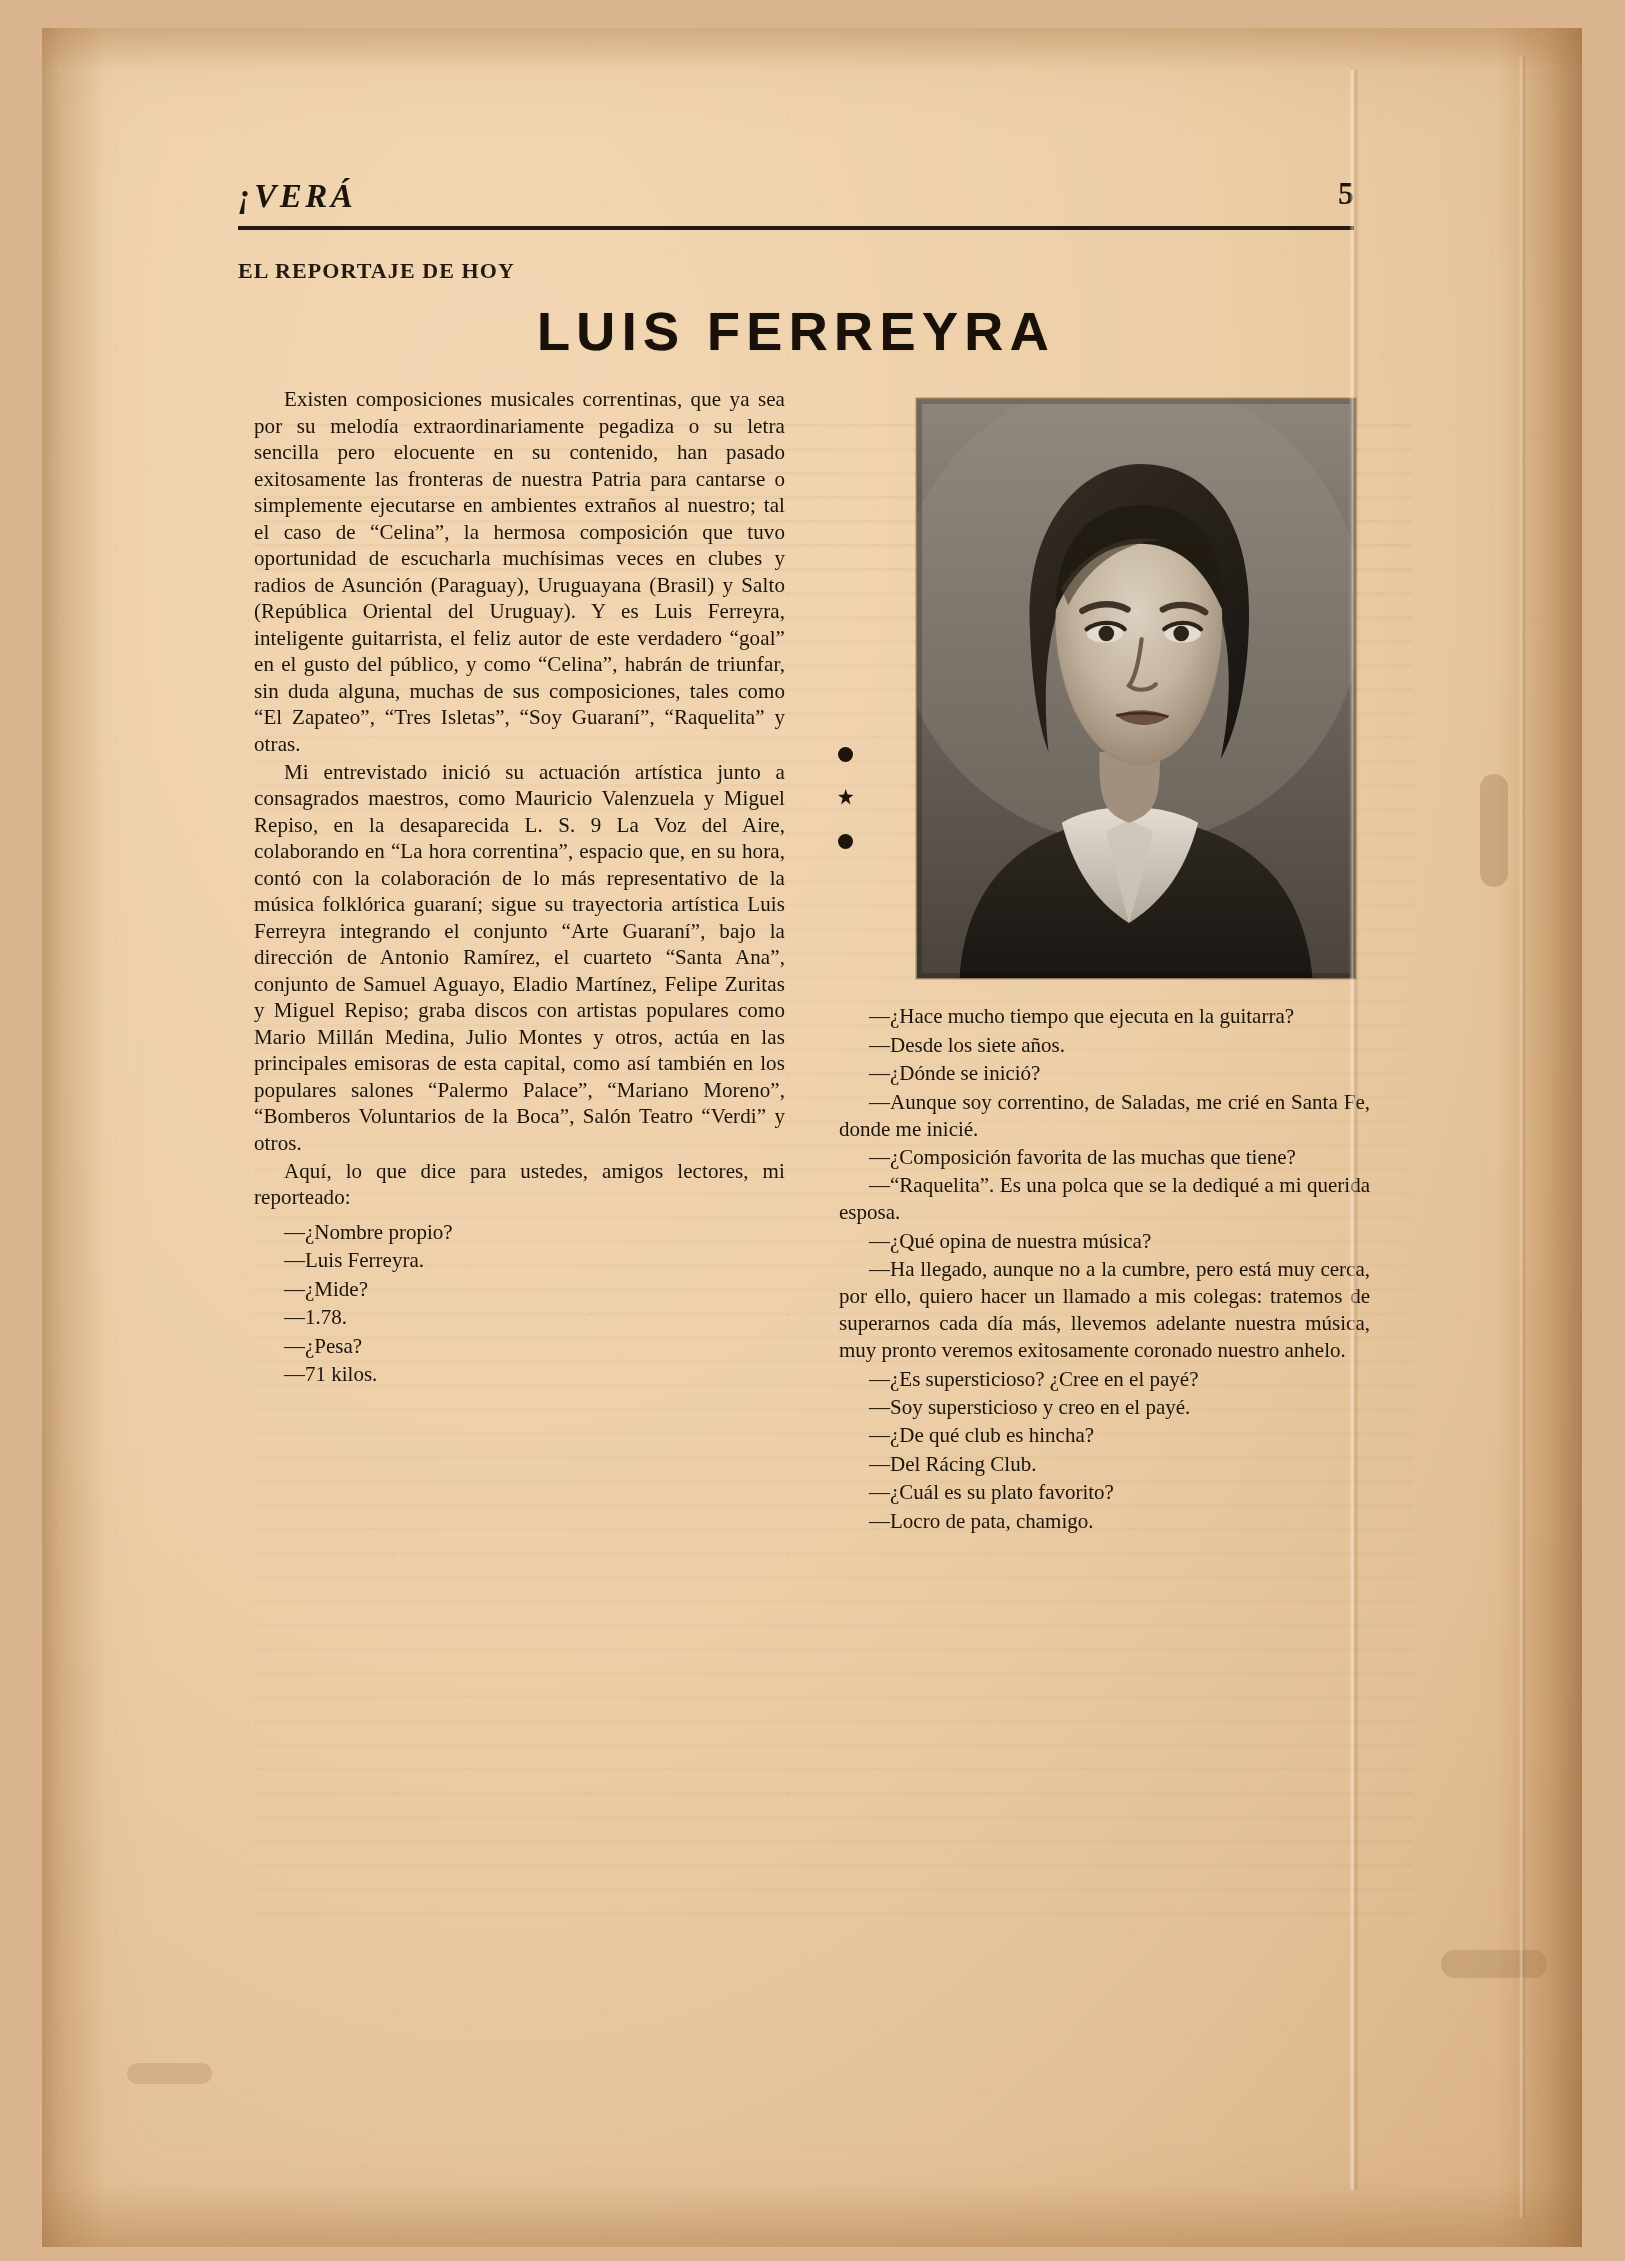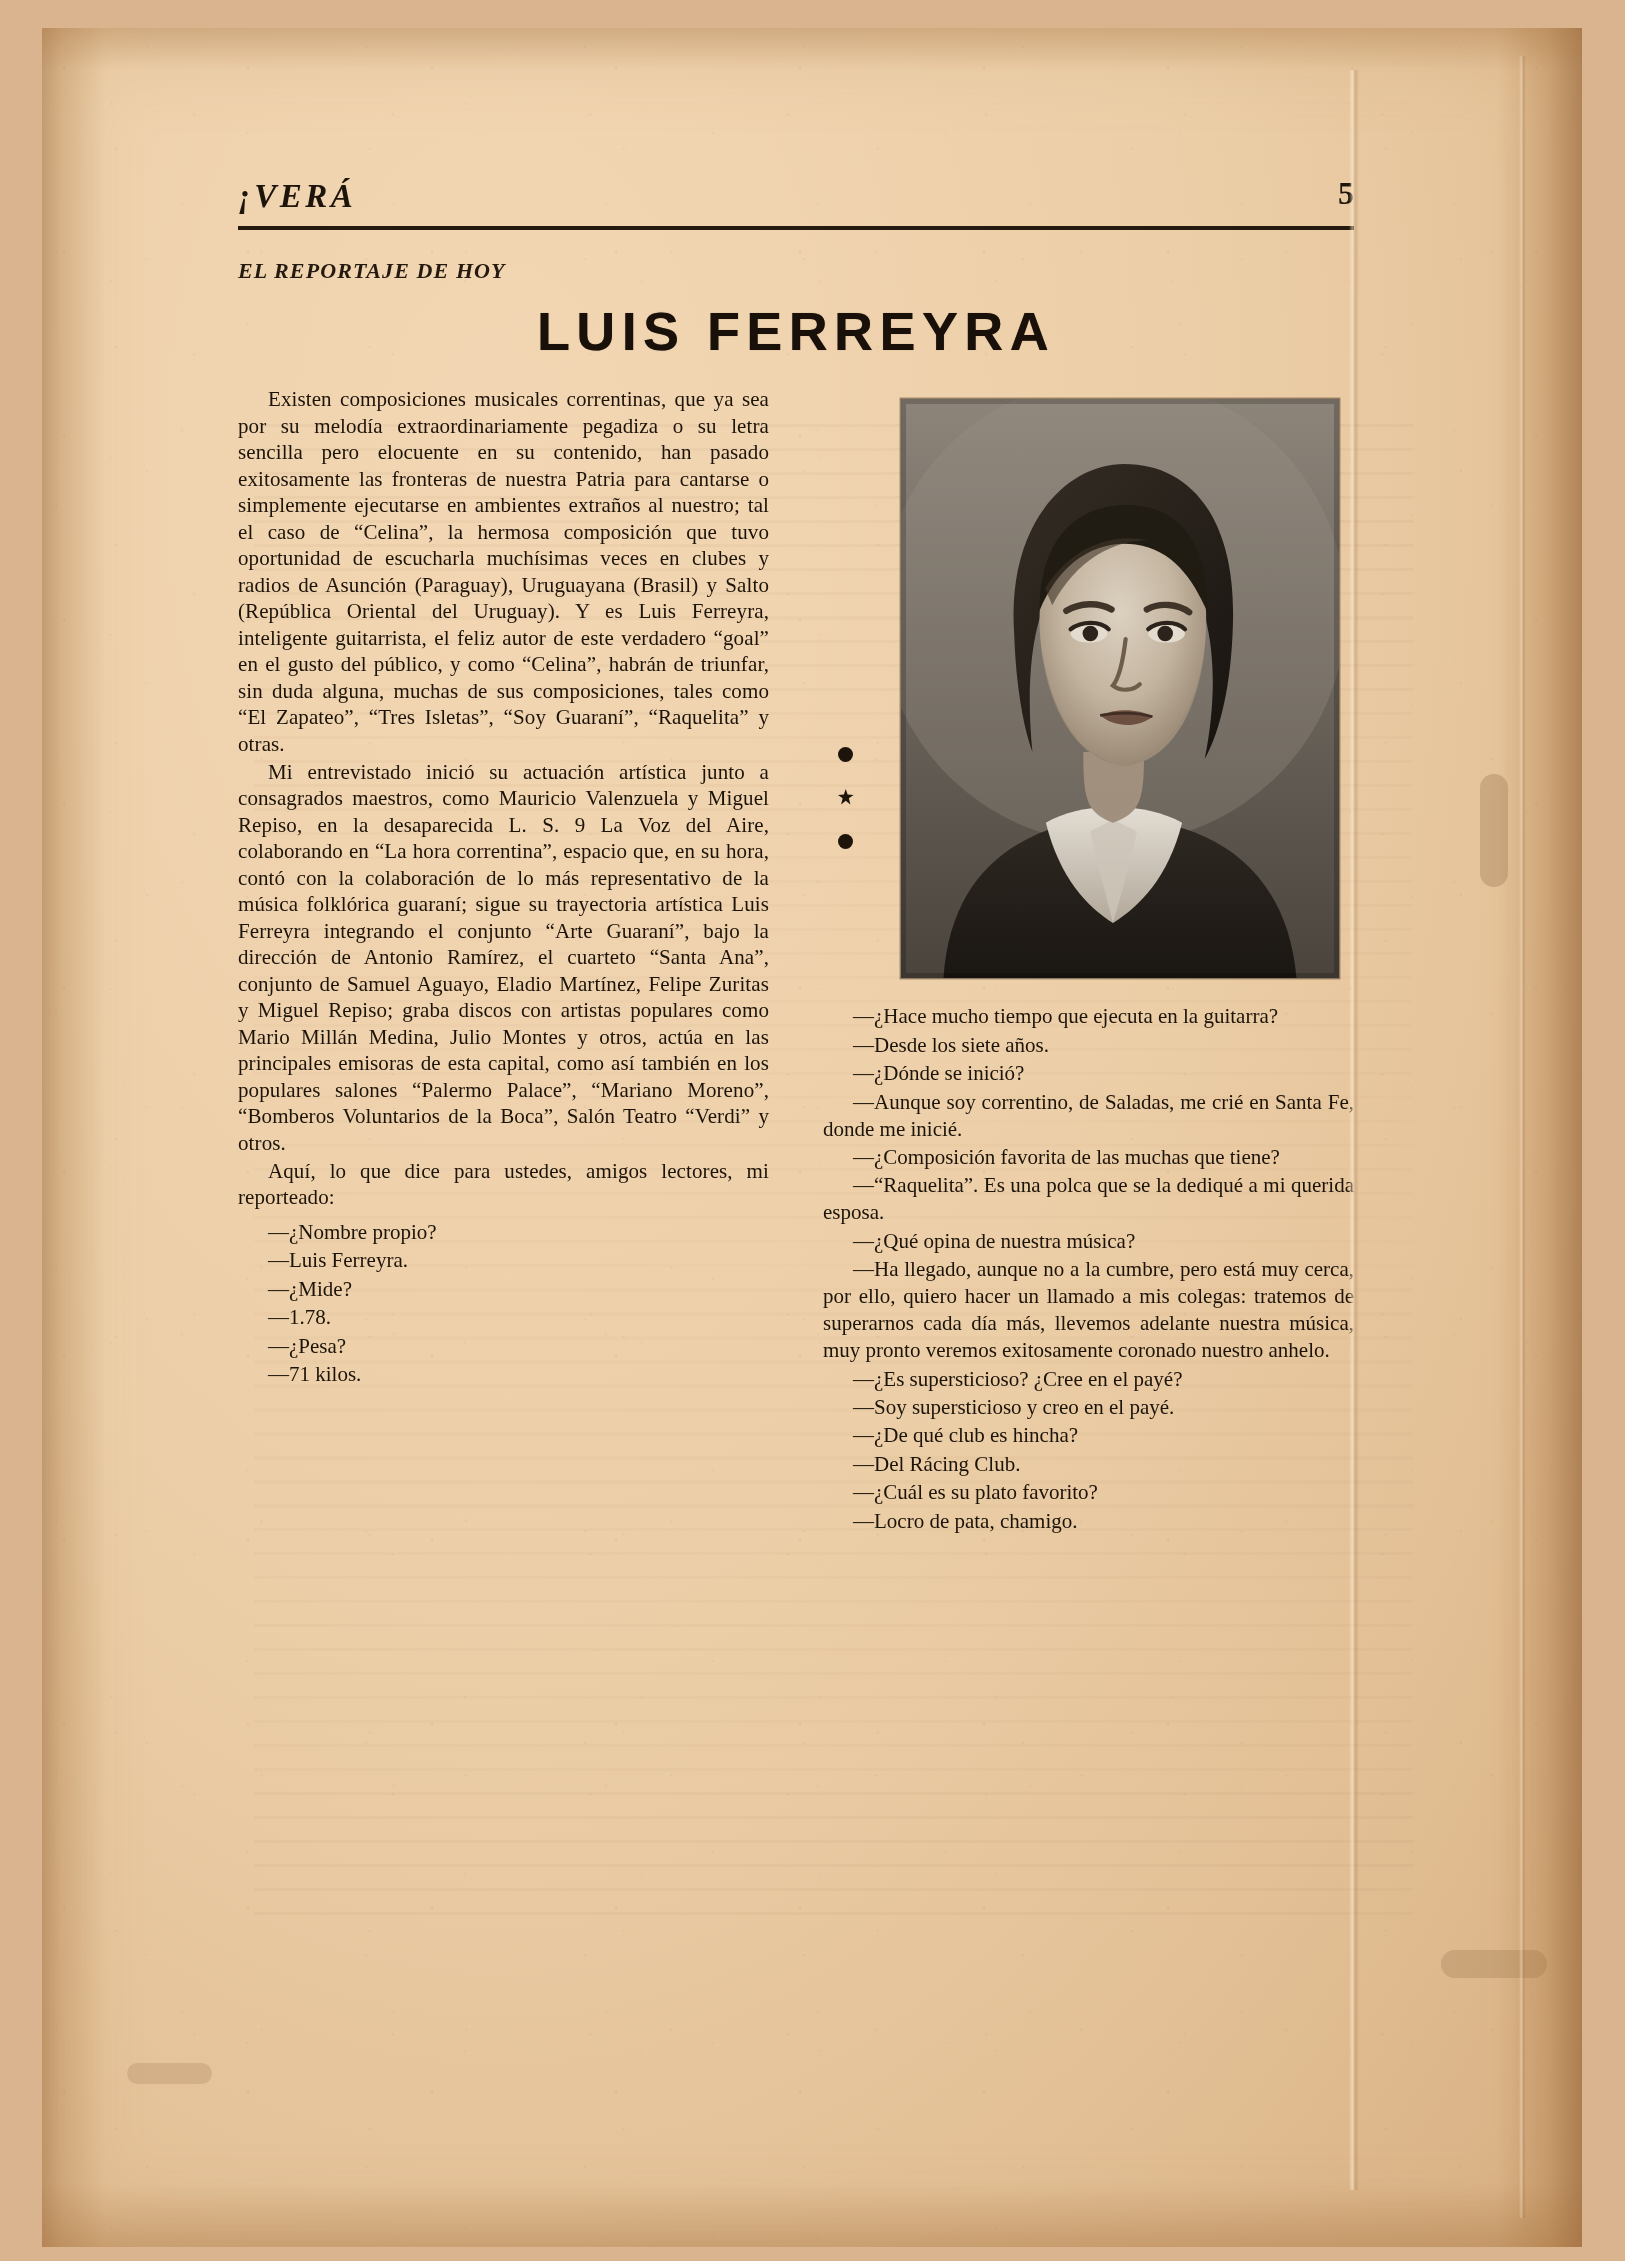--- a/index.html
+++ b/index.html
@@ -125,21 +125,20 @@
     position: absolute;
     left: 0;
     right: 0;
     top: 71px;
     height: 3.5px;
     background: #241a0f;
   }
 
   .kicker {
     margin-top: 18.4px;
-    font-style: italic;
     font-weight: bold;
     font-size: 22px;
     letter-spacing: 1.1px;
     color: #241a0f;
   }
 
   .headline {
     margin-top: 16px;
     text-align: center;
     font-family: "Liberation Sans", sans-serif;
@@ -152,20 +151,21 @@
 
   
   .cols {
     margin-top: 24px;
     position: relative;
   }
   .col {
     position: absolute;
     top: 0;
     width: 531px;
+    margin-left: 16px;
   }
   .col-left  { left: 0; }
   .col-right { left: 585px; }
 
   p.body {
     margin: 0 0 1.4px 0;
     font-family: "Liberation Serif", serif;
     font-size: 21px;
     line-height: 26.5px;
     text-align: justify;

